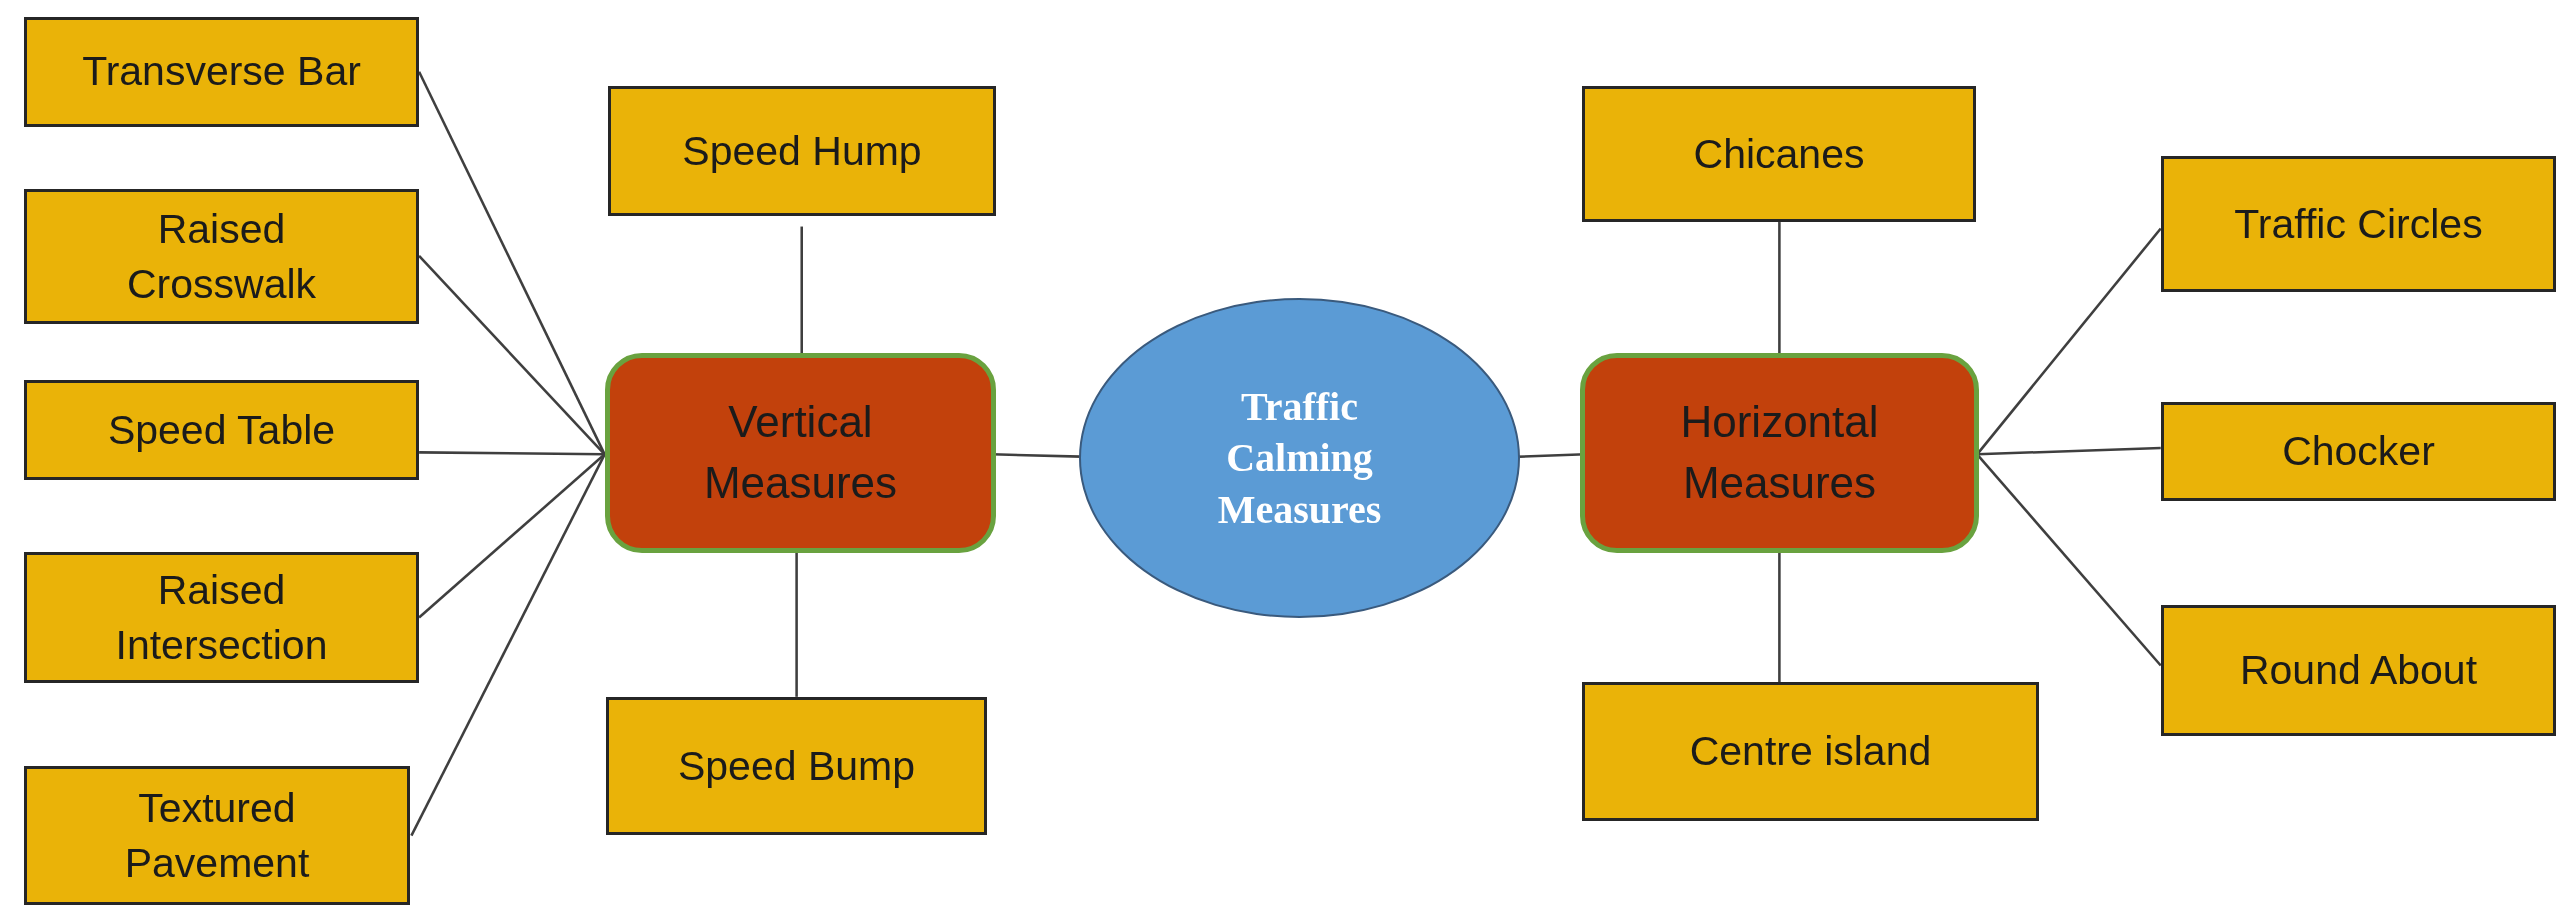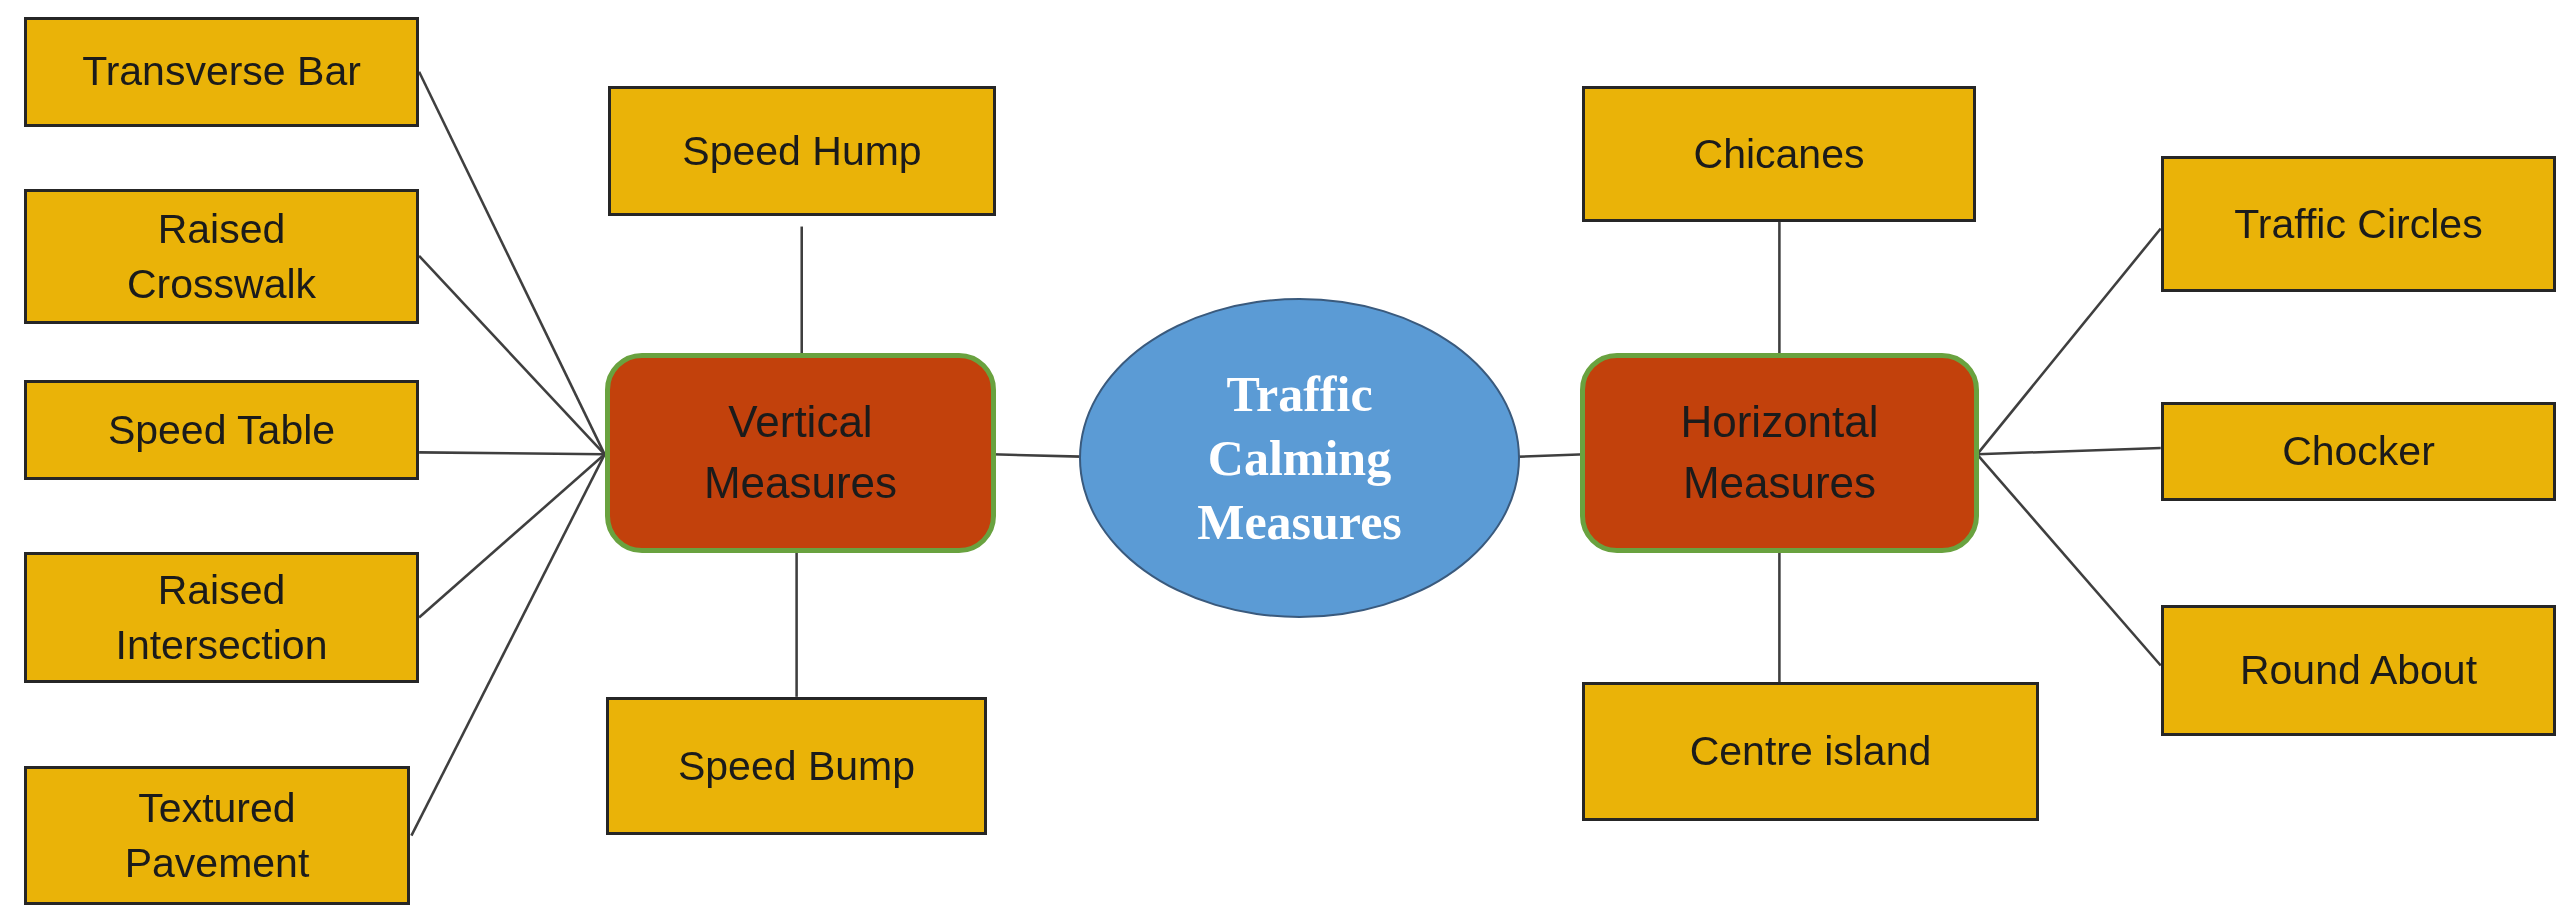--- a/index.html
+++ b/index.html
@@ -47,21 +47,21 @@
     position:absolute;z-index:3;
     left:1079px;top:298px;width:441px;height:320px;
     background:var(--root-fill);
     border:2.6px solid var(--root-edge);
     border-radius:50%;
     box-sizing:border-box;
     display:flex;align-items:center;justify-content:center;
     color:var(--root-text);
     font-family:"Liberation Serif", serif;
     font-weight:700;
-    font-size:50px;line-height:1.28;
+    font-size:40px;line-height:1.28;
     text-align:center;white-space:pre-line;
   }
   
   .n-transverse-bar     {left:24px;  top:16.6px;   width:395px; height:110px;}
   .n-raised-crosswalk   {left:24px;  top:189px;  width:395px; height:135px;}
   .n-speed-table        {left:24px;  top:380px;  width:395px; height:100px;}
   .n-raised-intersection{left:24px;  top:552px;  width:395px; height:131px;}
   .n-textured-pavement  {left:24px;  top:766px; width:386px; height:139px;}
   
   .n-speed-hump         {left:608px; top:86px;  width:388px; height:130px;}

